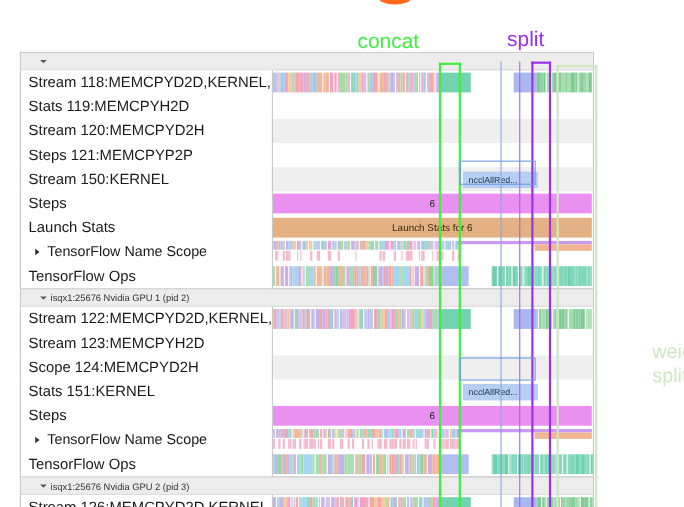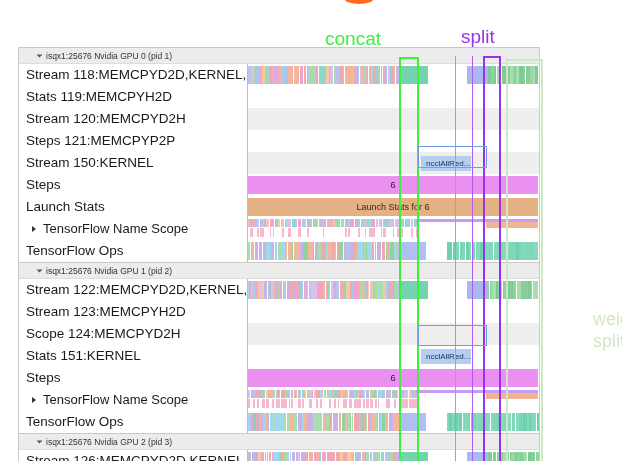--- a/index.html
+++ b/index.html
@@ -45,21 +45,21 @@
 
   
   .bar{position:absolute;top:3px;height:16px;}
   .bar.full{top:2px;height:18px;}
 
   .lbltext{position:absolute;left:0;right:0;top:0;bottom:0;
            display:flex;align-items:center;justify-content:center;
            font-size:9px;color:#3b2a10;}
   .lbltext.ctr{color:#222;}
 
-  .nccl-bar{position:absolute;left:173px;top:4px;width:50px;height:15px;
+  .nccl-bar{position:absolute;left:173px;top:4px;width:68px;height:15px;
             background:#b6cef2;display:flex;align-items:center;
             padding-left:5px;box-sizing:border-box;font-size:8px;color:#16304f;}
 
   
   #overlays{position:absolute;left:0;top:0;width:622px;height:461px;
             pointer-events:none;}
   .obox{position:absolute;box-sizing:border-box;background:transparent;}
   #box-concat{left:399px;top:57px;width:20px;height:404px;
               border:2px solid #3ef03e;border-bottom:none;}
   #box-split{left:483px;top:56px;width:18px;height:405px;
@@ -84,21 +84,20 @@
 <div class="ann" id="ann-split">split</div>
 <div class="ann" id="ann-nccl">nccl</div>
 <div class="ann" id="ann-weight">
   <span>weight</span>
   <span>split</span>
 </div>
 
 <div id="panel">
     <div class="grp-header">
       <span class="caret"></span>
-      <span>isqx1:25676 Nvidia GPU 0 (pid 1)</span>
     </div>
     <div class="row">
       <div class="lbl"><span>Stream 118:MEMCPYD2D,KERNEL,ME</span></div>
       <div class="track">
         <div class="bar full" style="left: 0px; width: 3px; background: rgb(183, 196, 239);"></div>
         <div class="bar full" style="left: 3px; width: 2px; background: rgb(216, 192, 234);"></div>
         <div class="bar full" style="left: 5px; width: 1px; background: rgb(216, 192, 234);"></div>
         <div class="bar full" style="left: 6px; width: 1px; background: rgb(169, 220, 160);"></div>
         <div class="bar full" style="left: 7px; width: 3px; background: rgb(158, 203, 232);"></div>
         <div class="bar full" style="left: 10px; width: 1px; background: rgb(183, 196, 239);"></div>

